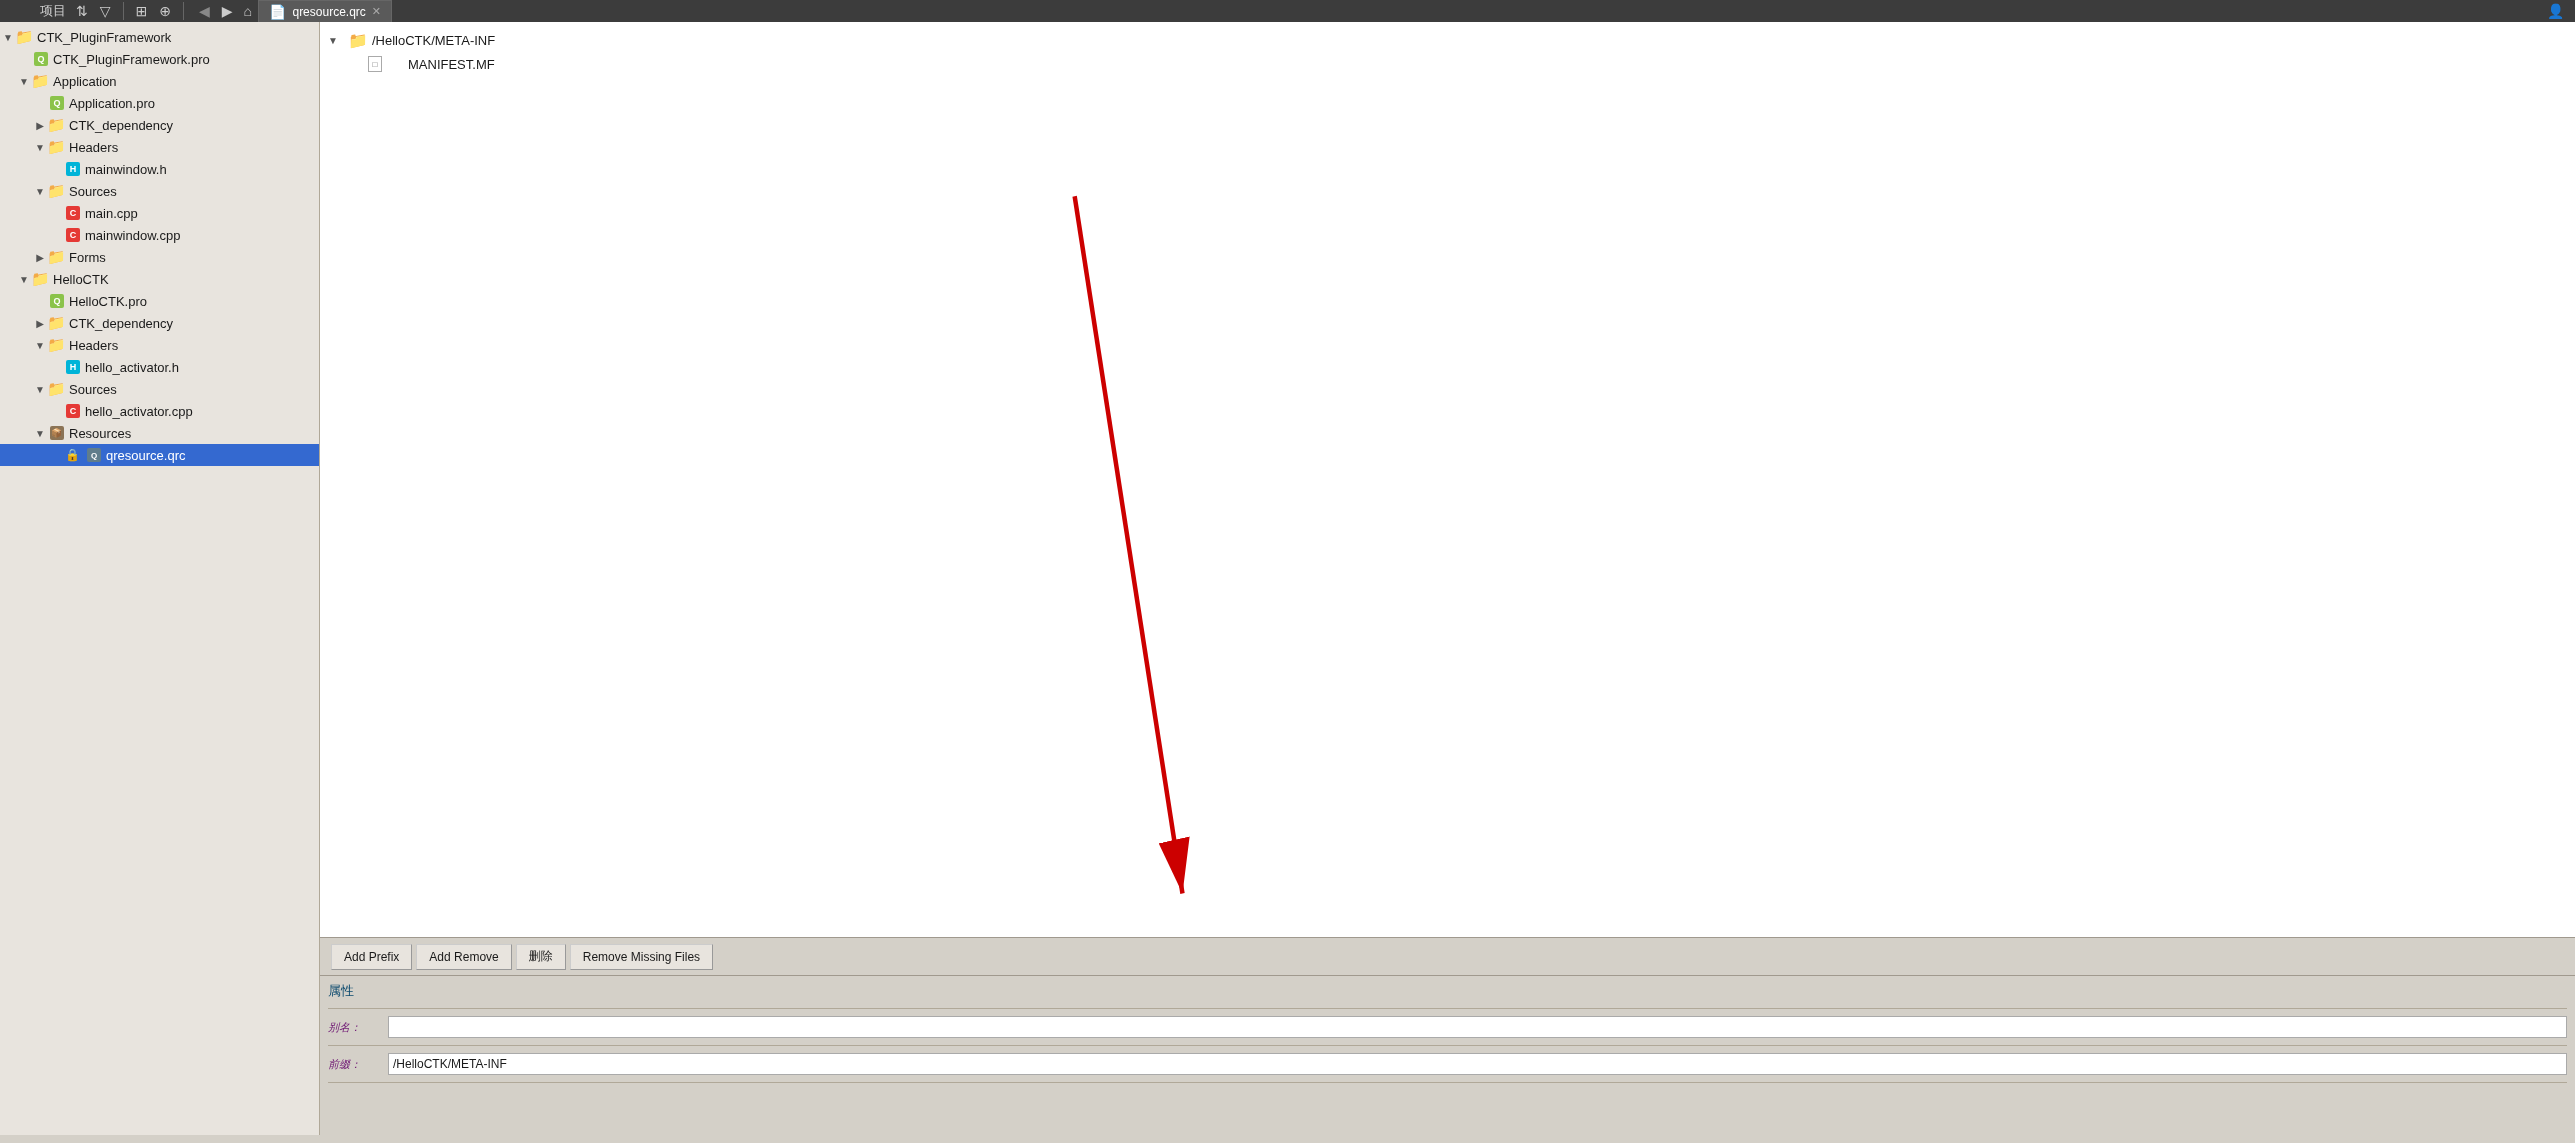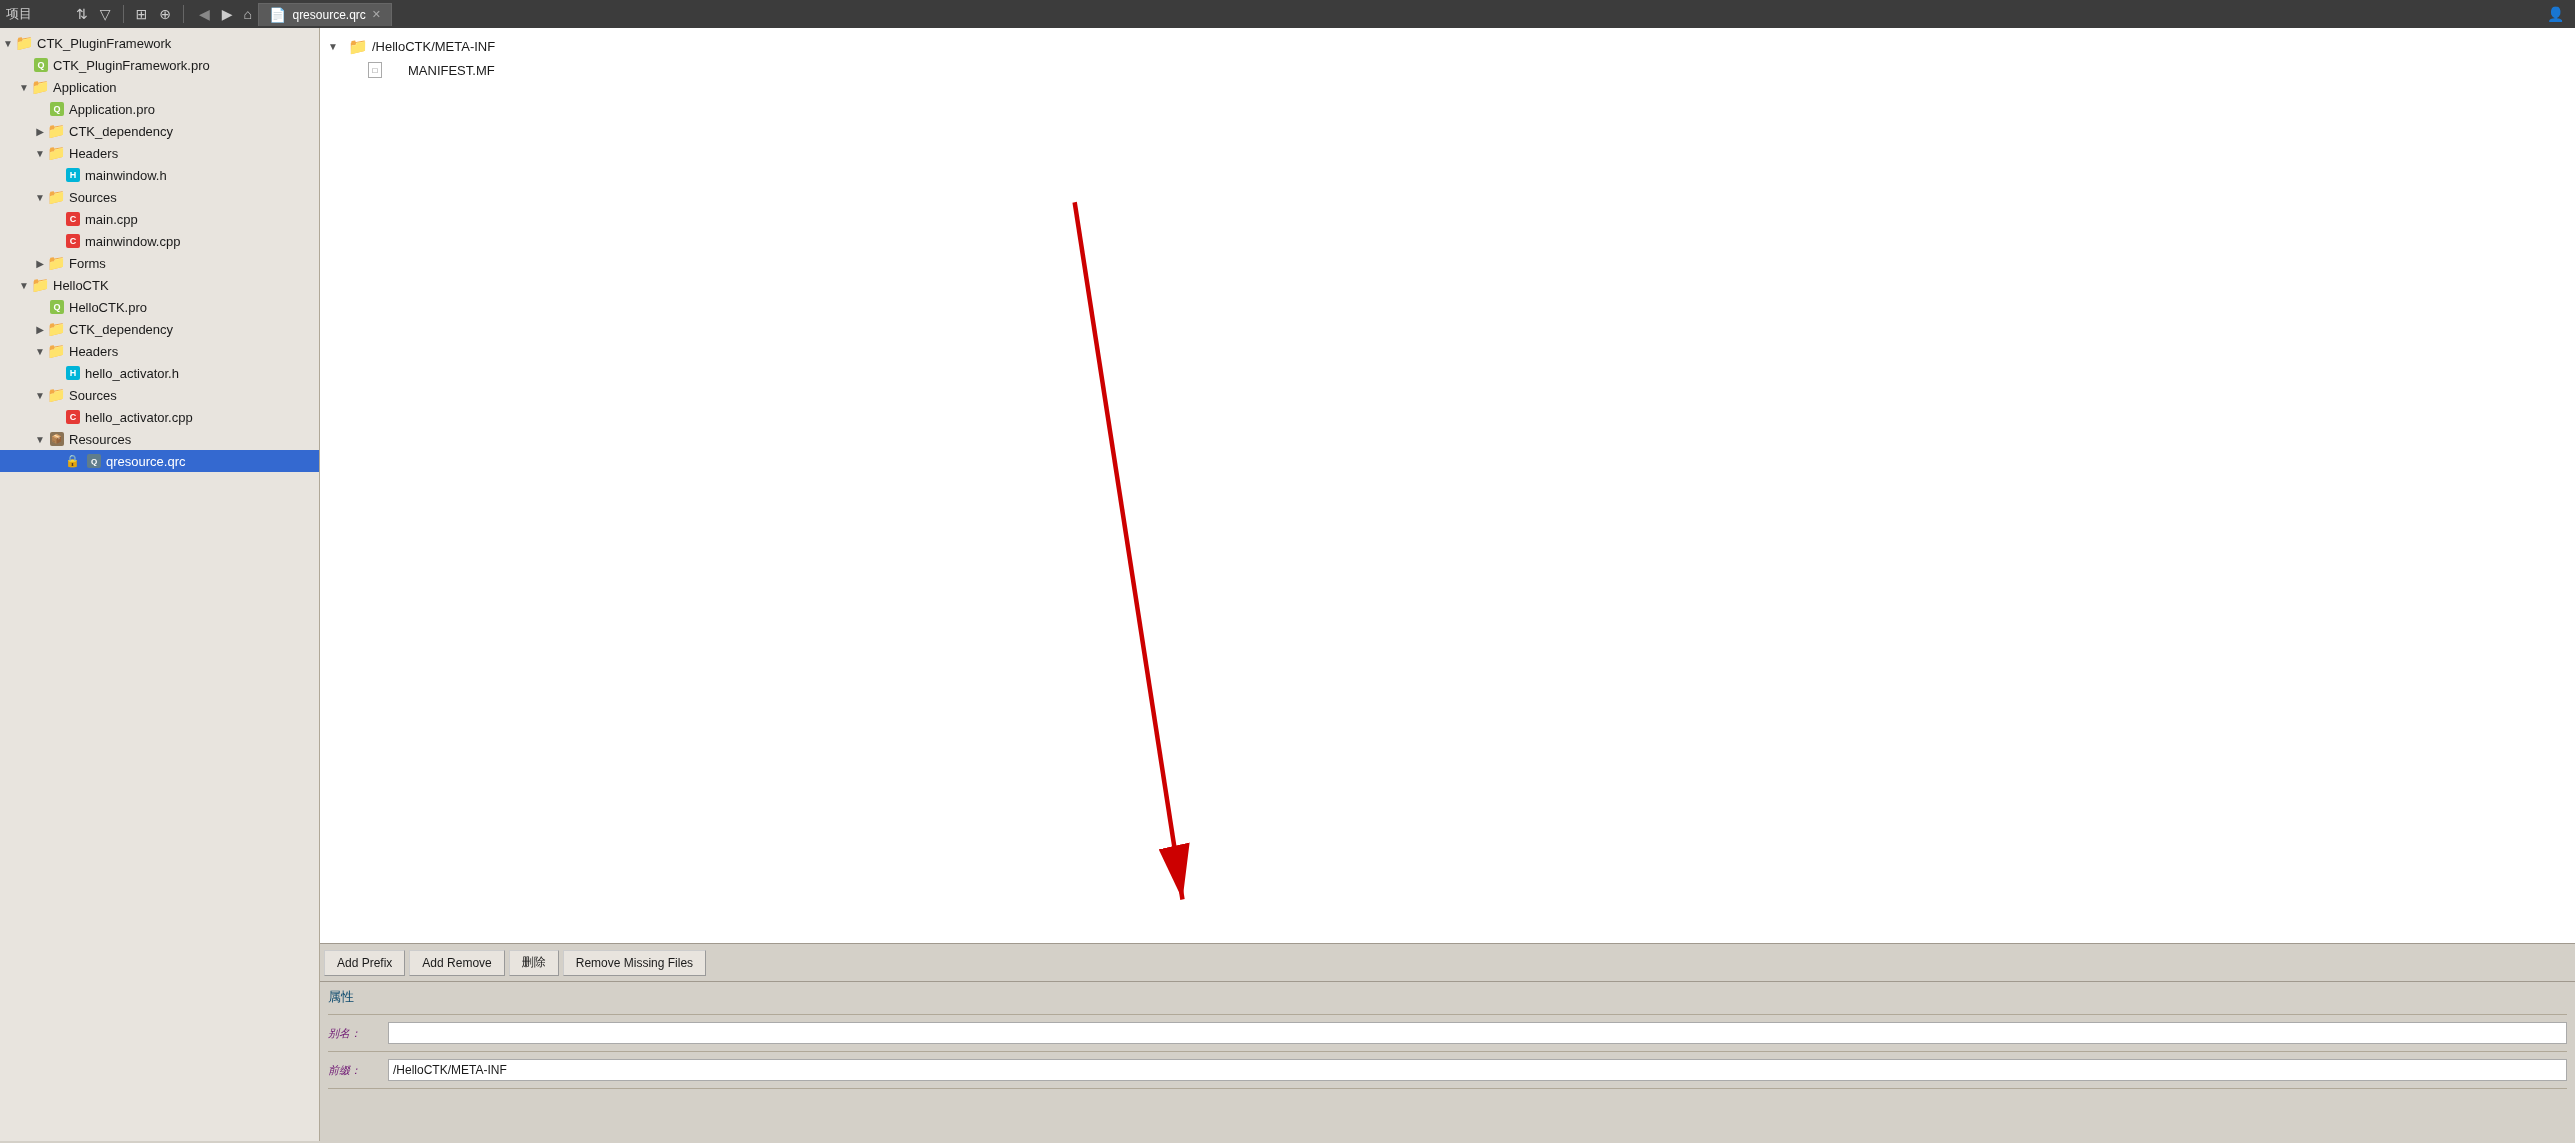--- a/index.html
+++ b/index.html
@@ -7,26 +7,27 @@
       font-family: "Microsoft YaHei", "SimSun", Arial, sans-serif;
       font-size: 13px;
       background: #d4d0c8;
       width: 2575px;
       height: 1143px;
       overflow: hidden;
     }
 
     
     .top-bar {
-      height: 28px;
+      height: 22px;
       background: #3c3c3c;
       display: flex;
       align-items: center;
       padding: 0 6px;
       gap: 6px;
+      text-align: right;
     }
     .top-bar-label {
       color: #cccccc;
       font-size: 13px;
       min-width: 60px;
     }
     .top-bar-icons {
       display: flex;
       gap: 4px;
       align-items: center;
@@ -292,21 +293,21 @@
       pointer-events: none;
     }
 
     
     .button-bar {
       height: 38px;
       background: #d4d0c8;
       border-top: 1px solid #a0998e;
       display: flex;
       align-items: center;
-      padding: 0 4px;
+      padding: 0 11px;
       gap: 4px;
     }
 
     .btn {
       height: 26px;
       padding: 0 12px;
       background: #e8e4de;
       border: 1px solid #999;
       border-top-color: #ccc;
       border-left-color: #ccc;

